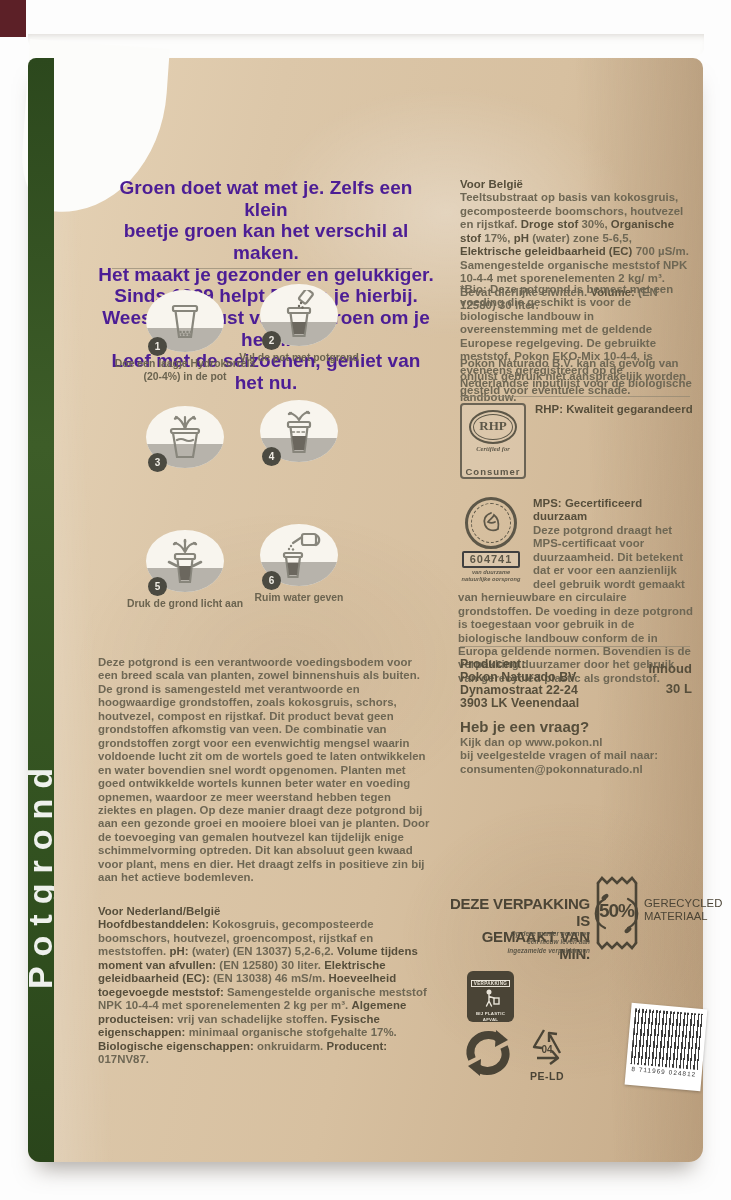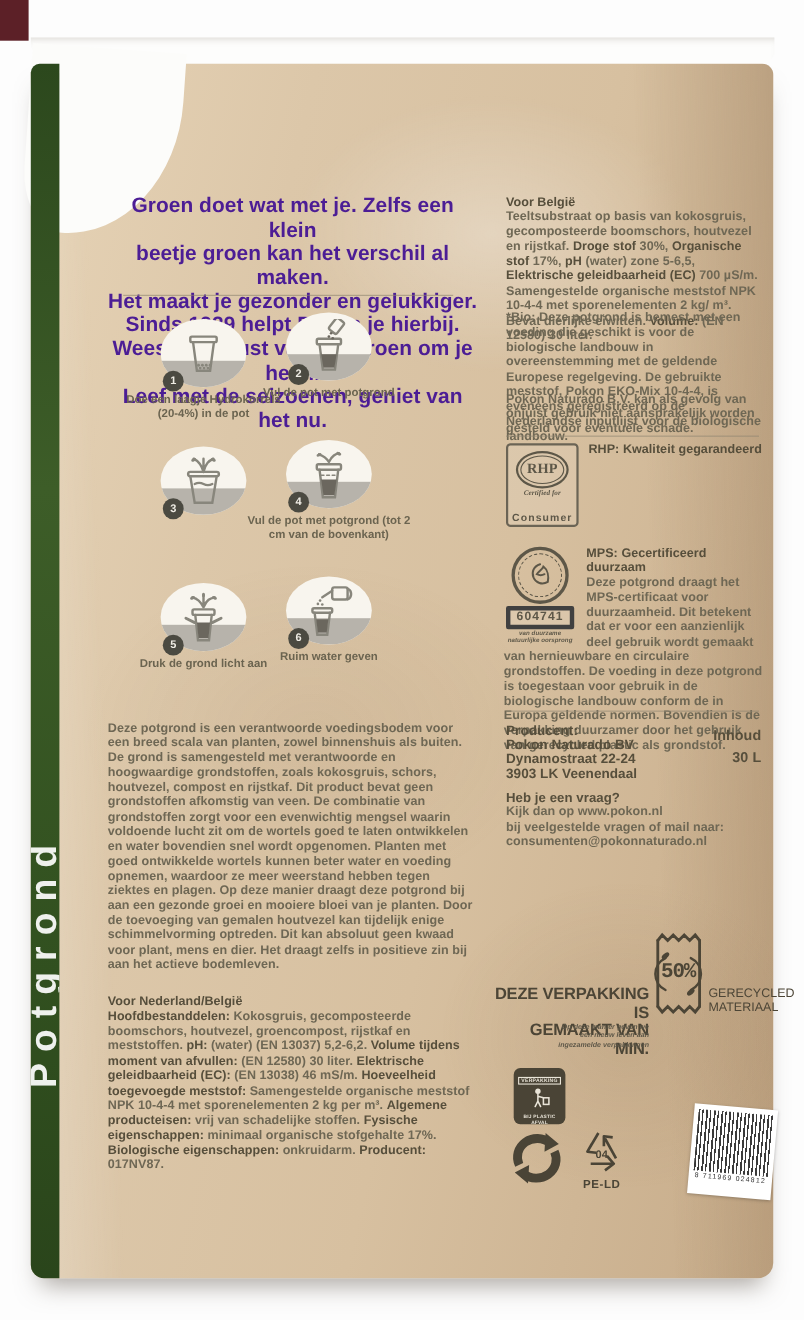--- a/index.html
+++ b/index.html
@@ -57,32 +57,32 @@
   .rhp-oval::before{content:"";position:absolute;inset:2px;border:1px solid #5d5748;border-radius:50%;}
   .rhp-oval span{position:relative;font-family:"Liberation Serif",serif;font-weight:bold;
        font-size:13px;line-height:28px;}
   .rhp-script{font-family:"Liberation Serif",serif;font-style:italic;font-size:6.5px;}
   .rhp-consumer{font-size:9.5px;font-weight:bold;letter-spacing:1px;margin-top:13px;}
   .mps-box{float:left;width:66px;margin-right:9px;text-align:center;color:#5d5748;}
   .mps-ring{width:46px;height:46px;margin:0 auto;border:3px solid #5d5748;border-radius:50%;
        position:relative;}
   .mps-ring::before{content:"";position:absolute;inset:3px;border:1px dashed #5d5748;border-radius:50%;}
   .mps-ring svg{position:absolute;left:50%;top:50%;transform:translate(-50%,-50%);}
-  .mps-plate{width:54px;margin:2px auto 1px;border:4px solid #404040;border-radius:2px;
+  .mps-plate{width:54px;margin:2px auto 1px;border:2px solid #404040;border-radius:2px;
        font-size:11px;font-weight:bold;letter-spacing:1px;background:rgba(255,255,255,.15);}
   .mps-cap{font-size:5.6px;font-style:italic;line-height:1.25;}
   .clearfix::after{content:"";display:block;clear:both;}
   
   .rec-left{left:448px;top:896px;width:142px;text-align:right;font-size:15px;line-height:1.1;
        font-weight:bold;color:#4c4536;letter-spacing:-.2px;}
   .rec-right{left:644px;top:897px;width:60px;font-size:11.3px;line-height:1.15;
        font-weight:normal;color:#4c4536;}
   .rec-note{left:498px;top:930px;width:92px;text-align:right;font-size:6.4px;line-height:1.3;
        font-style:italic;font-weight:600;color:#5d5748;}
-  .rec-badge{position:absolute;left:592px;top:845px;width:49px;height:80px;z-index:3;font-family:Liberation Mono, monospace;}
+  .rec-badge{position:absolute;left:592px;top:873px;width:49px;height:80px;z-index:3;}
   .rec-pct{position:absolute;left:0;top:27px;width:49px;text-align:center;font-size:19px;
        font-weight:bold;color:#4c4536;letter-spacing:-1px;}
   
   .vbadge{position:absolute;left:467px;top:971px;width:47px;height:51px;background:#4a4436;
        border-radius:6px;z-index:3;text-align:center;color:#e9e4d8;}
   .vbadge .vb-top{display:inline-block;margin-top:3px;border:1px solid #e9e4d8;
        font-size:4.6px;font-weight:bold;padding:0 2px;letter-spacing:.3px;}
   .vbadge .vb-bottom{font-size:4.4px;font-weight:bold;line-height:1.25;letter-spacing:.2px;}
   .greendot{position:absolute;left:462px;top:1026px;z-index:3;}
   .peld{position:absolute;left:523px;top:1026px;width:48px;text-align:center;z-index:3;
@@ -200,21 +200,20 @@
           <path d="M21 26 H35" stroke-dasharray="2.5 2.5" stroke-width="1.4"></path>
         </g>
         <path d="M21 30 L23 44 H33 L35 30 Z" fill="#6b675e"></path>
         <g fill="#88867c">
           <ellipse cx="19" cy="7.5" rx="2.4" ry="1.4" transform="rotate(-25 19 7.5)"></ellipse>
           <ellipse cx="37" cy="6.5" rx="2.4" ry="1.4" transform="rotate(25 37 6.5)"></ellipse>
         </g>
       </svg>
       <div class="step-num">4</div>
     </div>
-    <div class="caption">Vul de pot met potgrond (tot 2 cm van de bovenkant)</div>
   </div>
 
   <div class="step" style="left:106px;top:530px;">
     <div class="icon-wrap">
       <div class="icon-circle">
           <div class="icon-ground"></div>
         </div>
       <svg width="56" height="50" viewBox="0 0 56 50">
         <g stroke="#88867c" stroke-width="2.2" fill="none" stroke-linecap="round">
           <path d="M28 16 C25 10 22 8 18 7 M28 16 C31 9 34 8 38 7 M28 16 C28 9 28 7 28 5"></path>
@@ -309,21 +308,21 @@
 Dynamostraat 22-24
 3903 LK Veenendaal</div>
   </div>
 
   <div class="txt" style="left:608px;top:659px;width:84px;text-align:right;font-size:13px;line-height:1.5;">
     <span class="hd">Inhoud</span><br>
     <span class="hd">30 L</span>
   </div>
 
   <div class="txt" style="left:460px;top:718px;width:232px;">
-    <div class="hd" style="font-size:12px;">Heb je een vraag?</div>
+    <div class="hd" style="font-size:15px;">Heb je een vraag?</div>
     <div class="pre">Kijk dan op www.pokon.nl
 bij veelgestelde vragen of mail naar:
 consumenten@pokonnaturado.nl</div>
   </div>
 
   <div class="txt rec-left pre">DEZE VERPAKKING IS
 GEMAAKT VAN MIN.</div>
   <div class="txt rec-right pre">GERECYCLED
 MATERIAAL</div>
   <div class="txt rec-note">Op deze manier geven we een nieuw leven aan ingezamelde verpakkingen</div>

